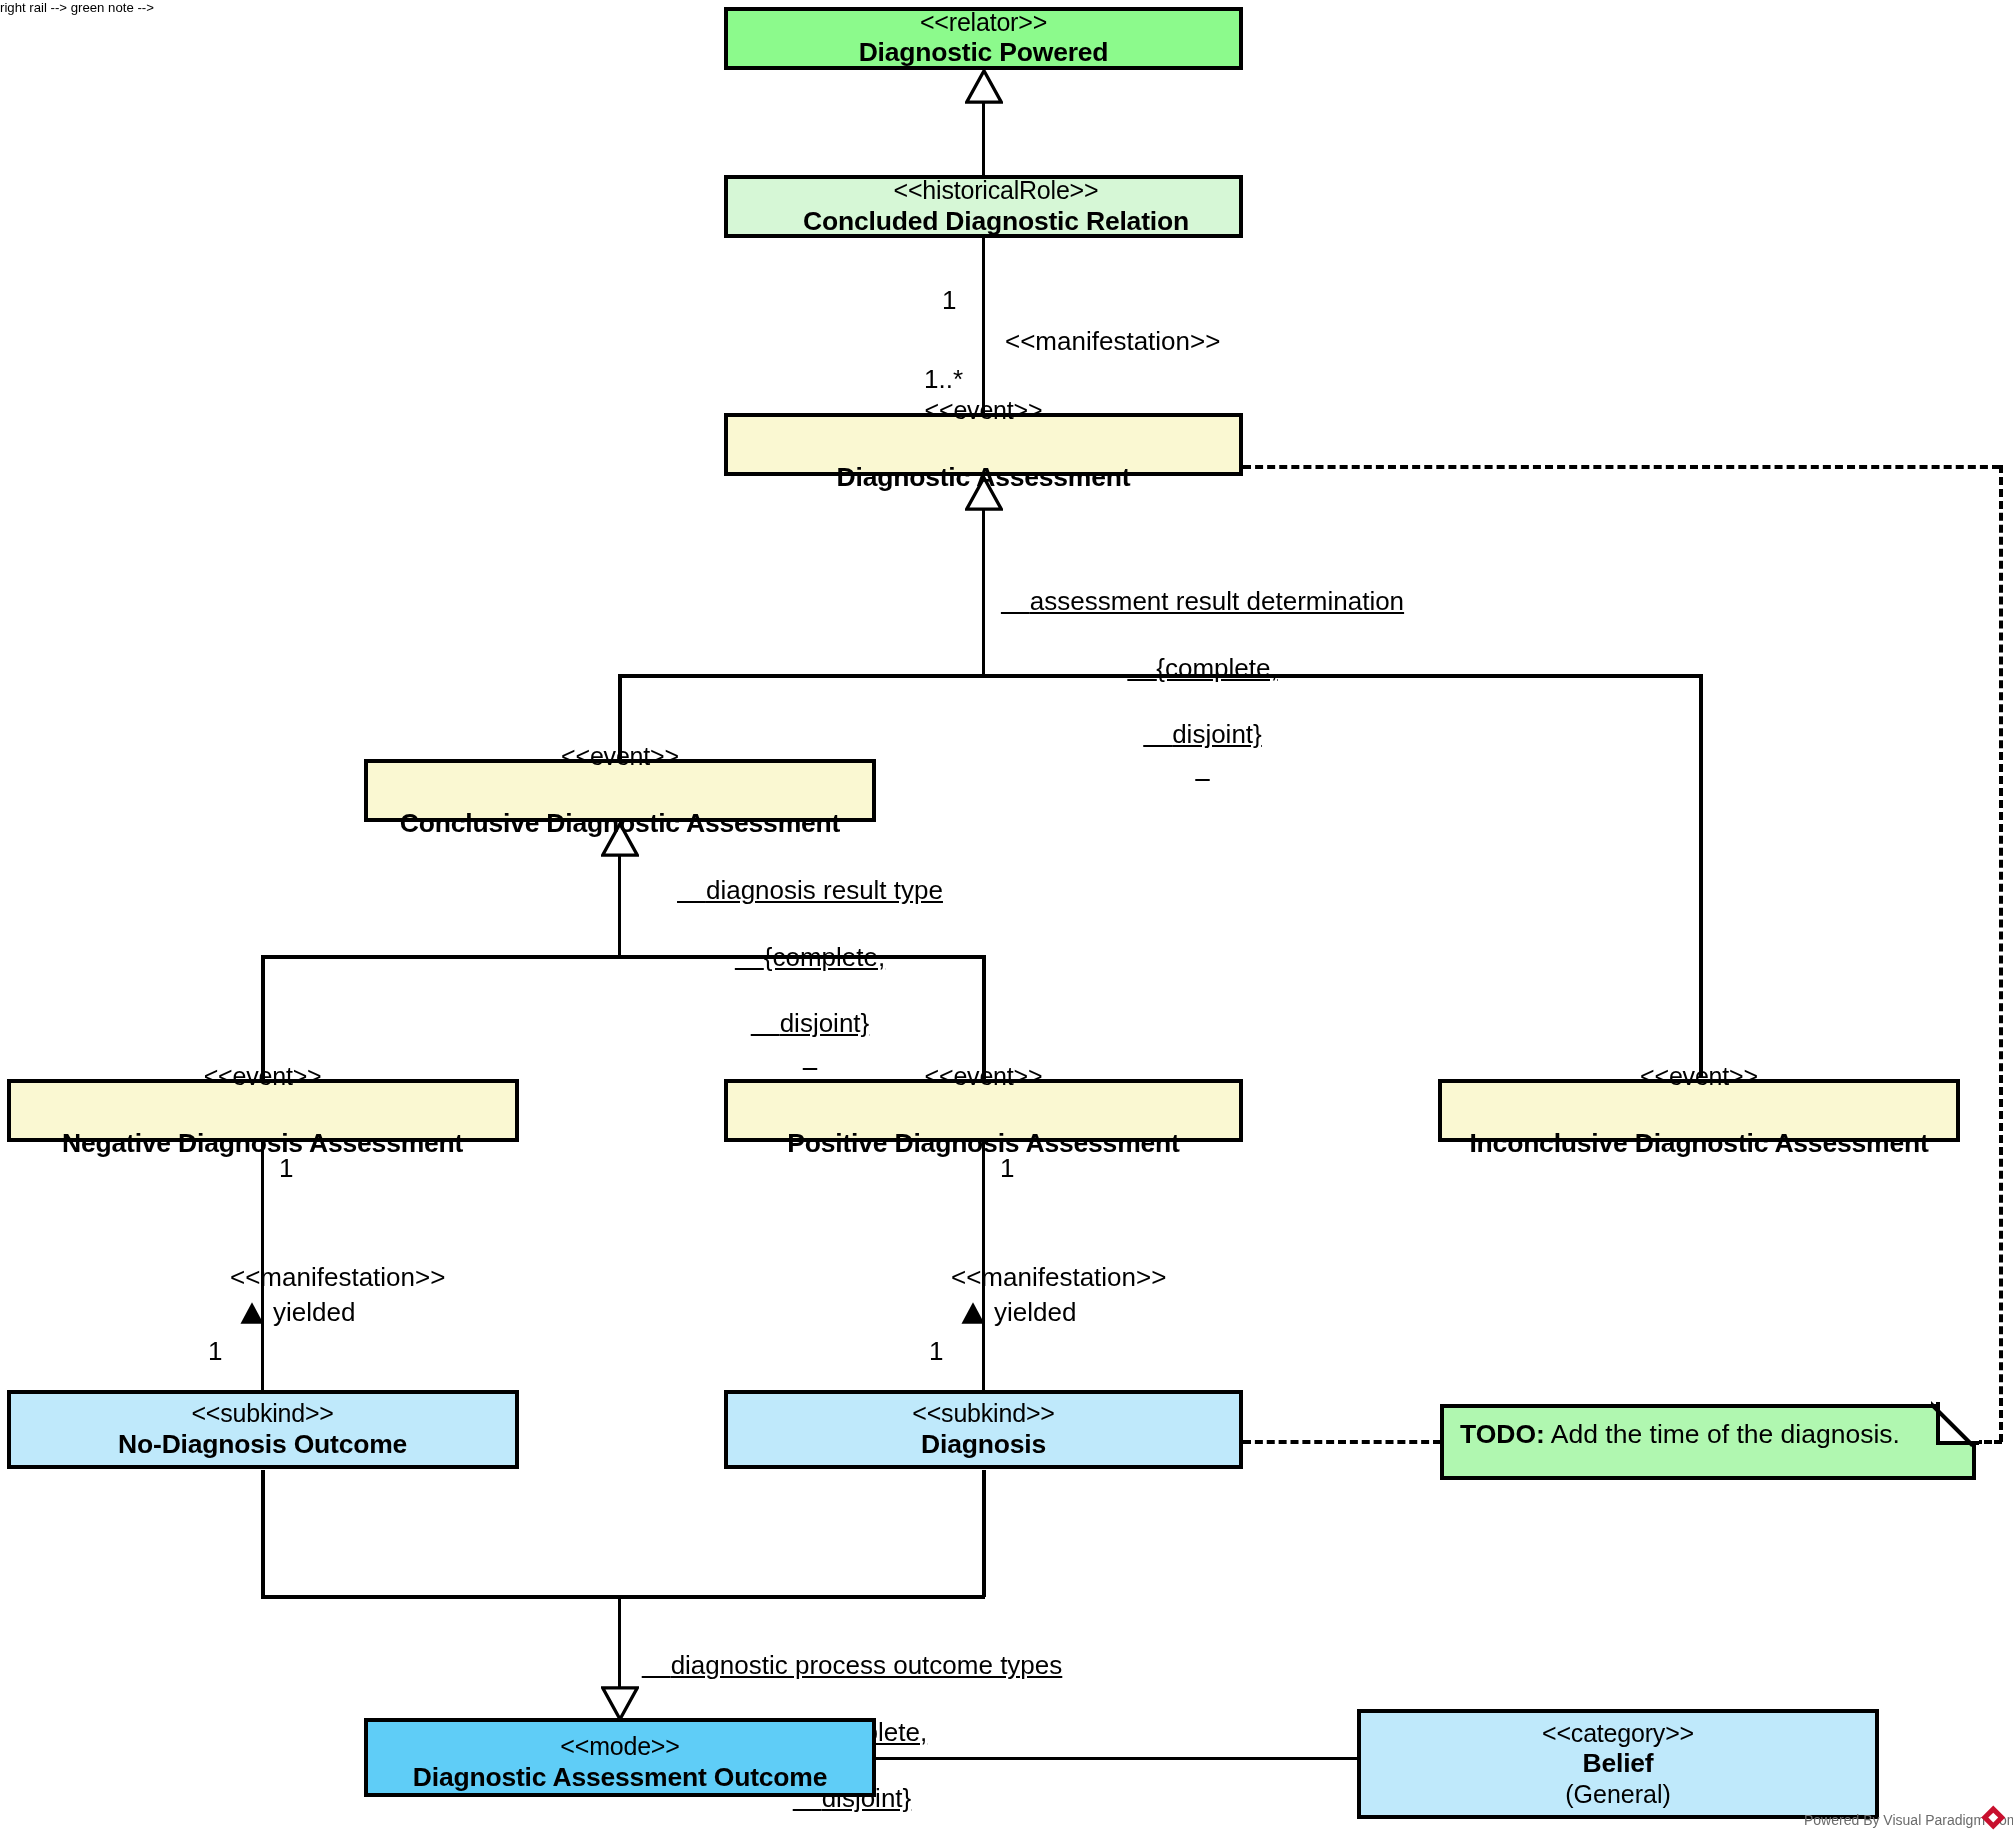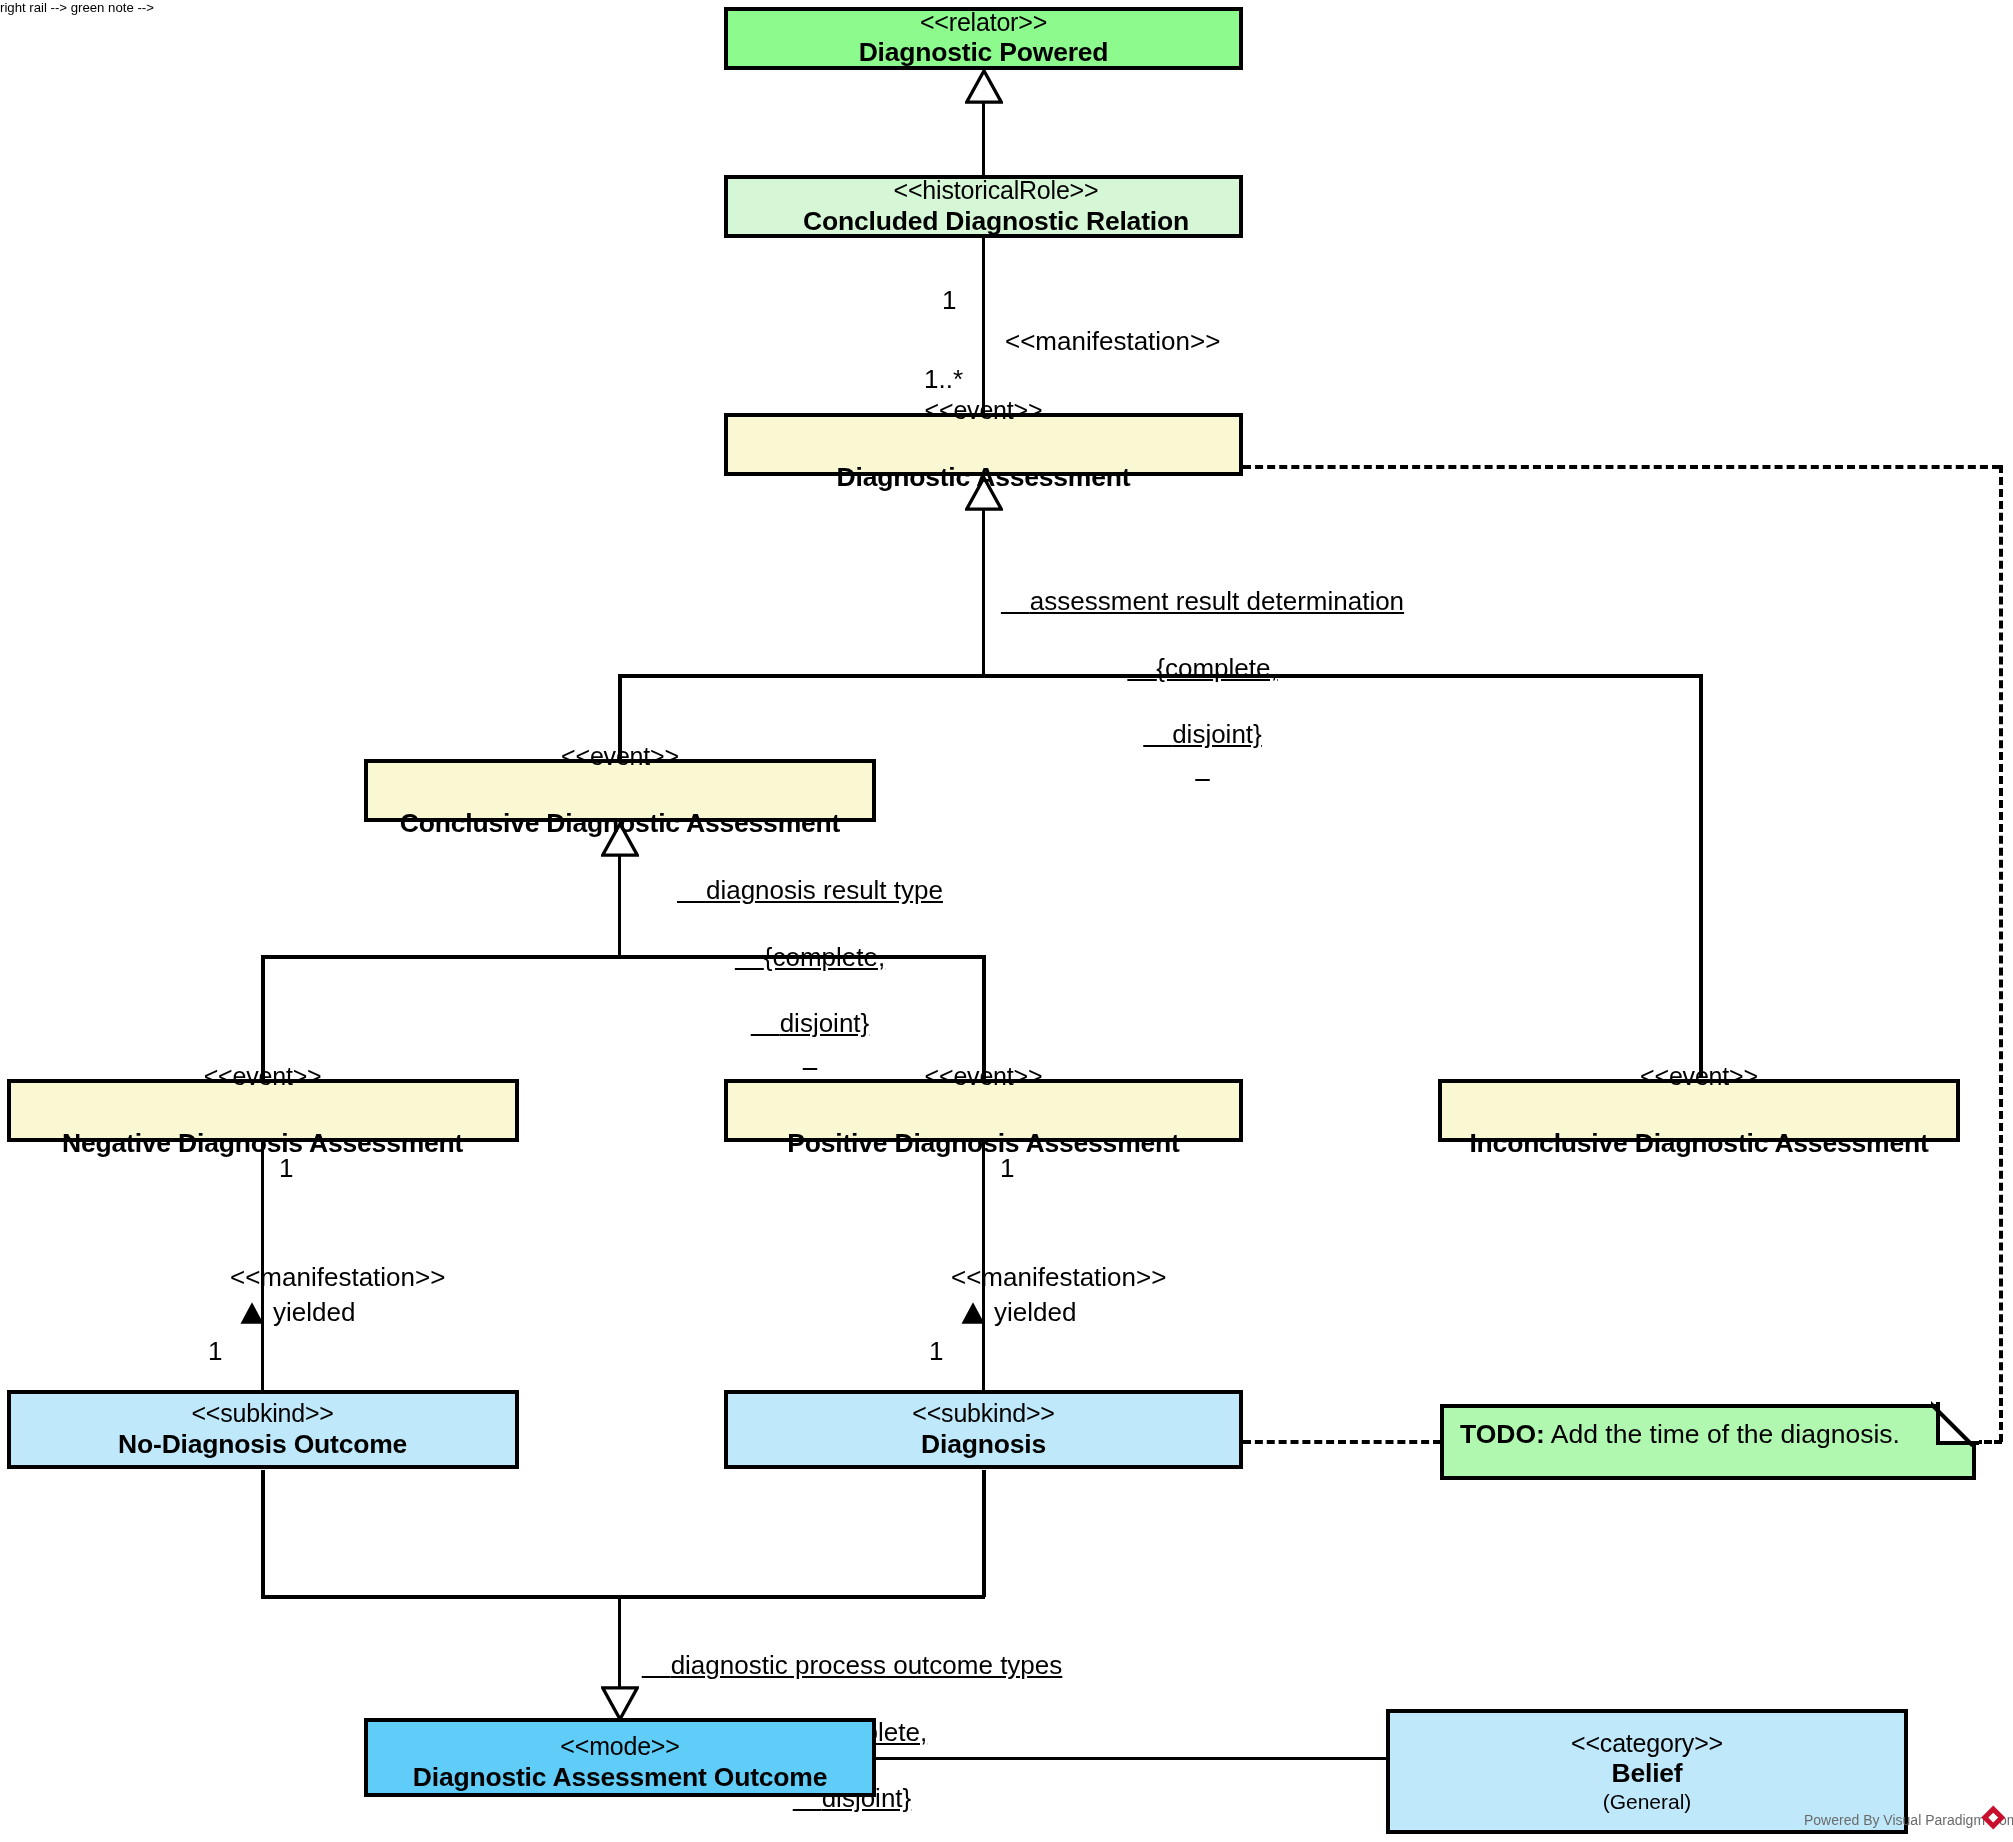--- a/index.html
+++ b/index.html
@@ -35,21 +35,21 @@
     color: #000000;
     letter-spacing: -0.2px;
   }
   .cname {
     font-size: 26.5px;
     font-weight: bold;
     color: #000000;
     letter-spacing: -0.2px;
   }
   .csub {
-    font-size: 21px;
+    font-size: 25px;
     font-weight: normal;
     color: #000000;
   }
   .fill-relator   { background: #8cfa8c; }
   .fill-histrole  { background: #d6f7d6; padding-left: 25px; }
   .fill-event     { background: #faf8d2; gap: 37px; }
   .fill-subkind   { background: #bfe9fb; }
   .fill-mode      { background: #5fcdf7; justify-content: flex-end; }
   .fill-category  { background: #bfe9fb; }
 
@@ -373,21 +373,21 @@
 
   
   <div class="ln lnh" style="left:876px; top:1757px; width:544px;"></div>
   <div class="tri-right" style="left:1405px; top:1740px;">
     <svg width="35" height="38" viewBox="0 0 42 46">
         <polygon points="40,23 2,44 2,2" fill="#ffffff" stroke="#000000" stroke-width="4"></polygon>
       </svg>
   </div>
 
   
-  <div class="cbox fill-category" style="left:1386px; top:1709px; width:522px; height:125px;">
+  <div class="cbox fill-category" style="left:1357px; top:1709px; width:522px; height:110px;">
     <div class="stereo">&lt;&lt;category&gt;&gt;</div>
     <div class="cname">Belief</div>
     <div class="csub">(General)</div>
   </div>
 
   
   <div class="watermark" style="left:1804px; top:1812px;">Powered By Visual Paradigm Community Edition</div>
   <div class="wm-diamond" style="left:1985px; top:1809px;"></div>
 
 </div>

